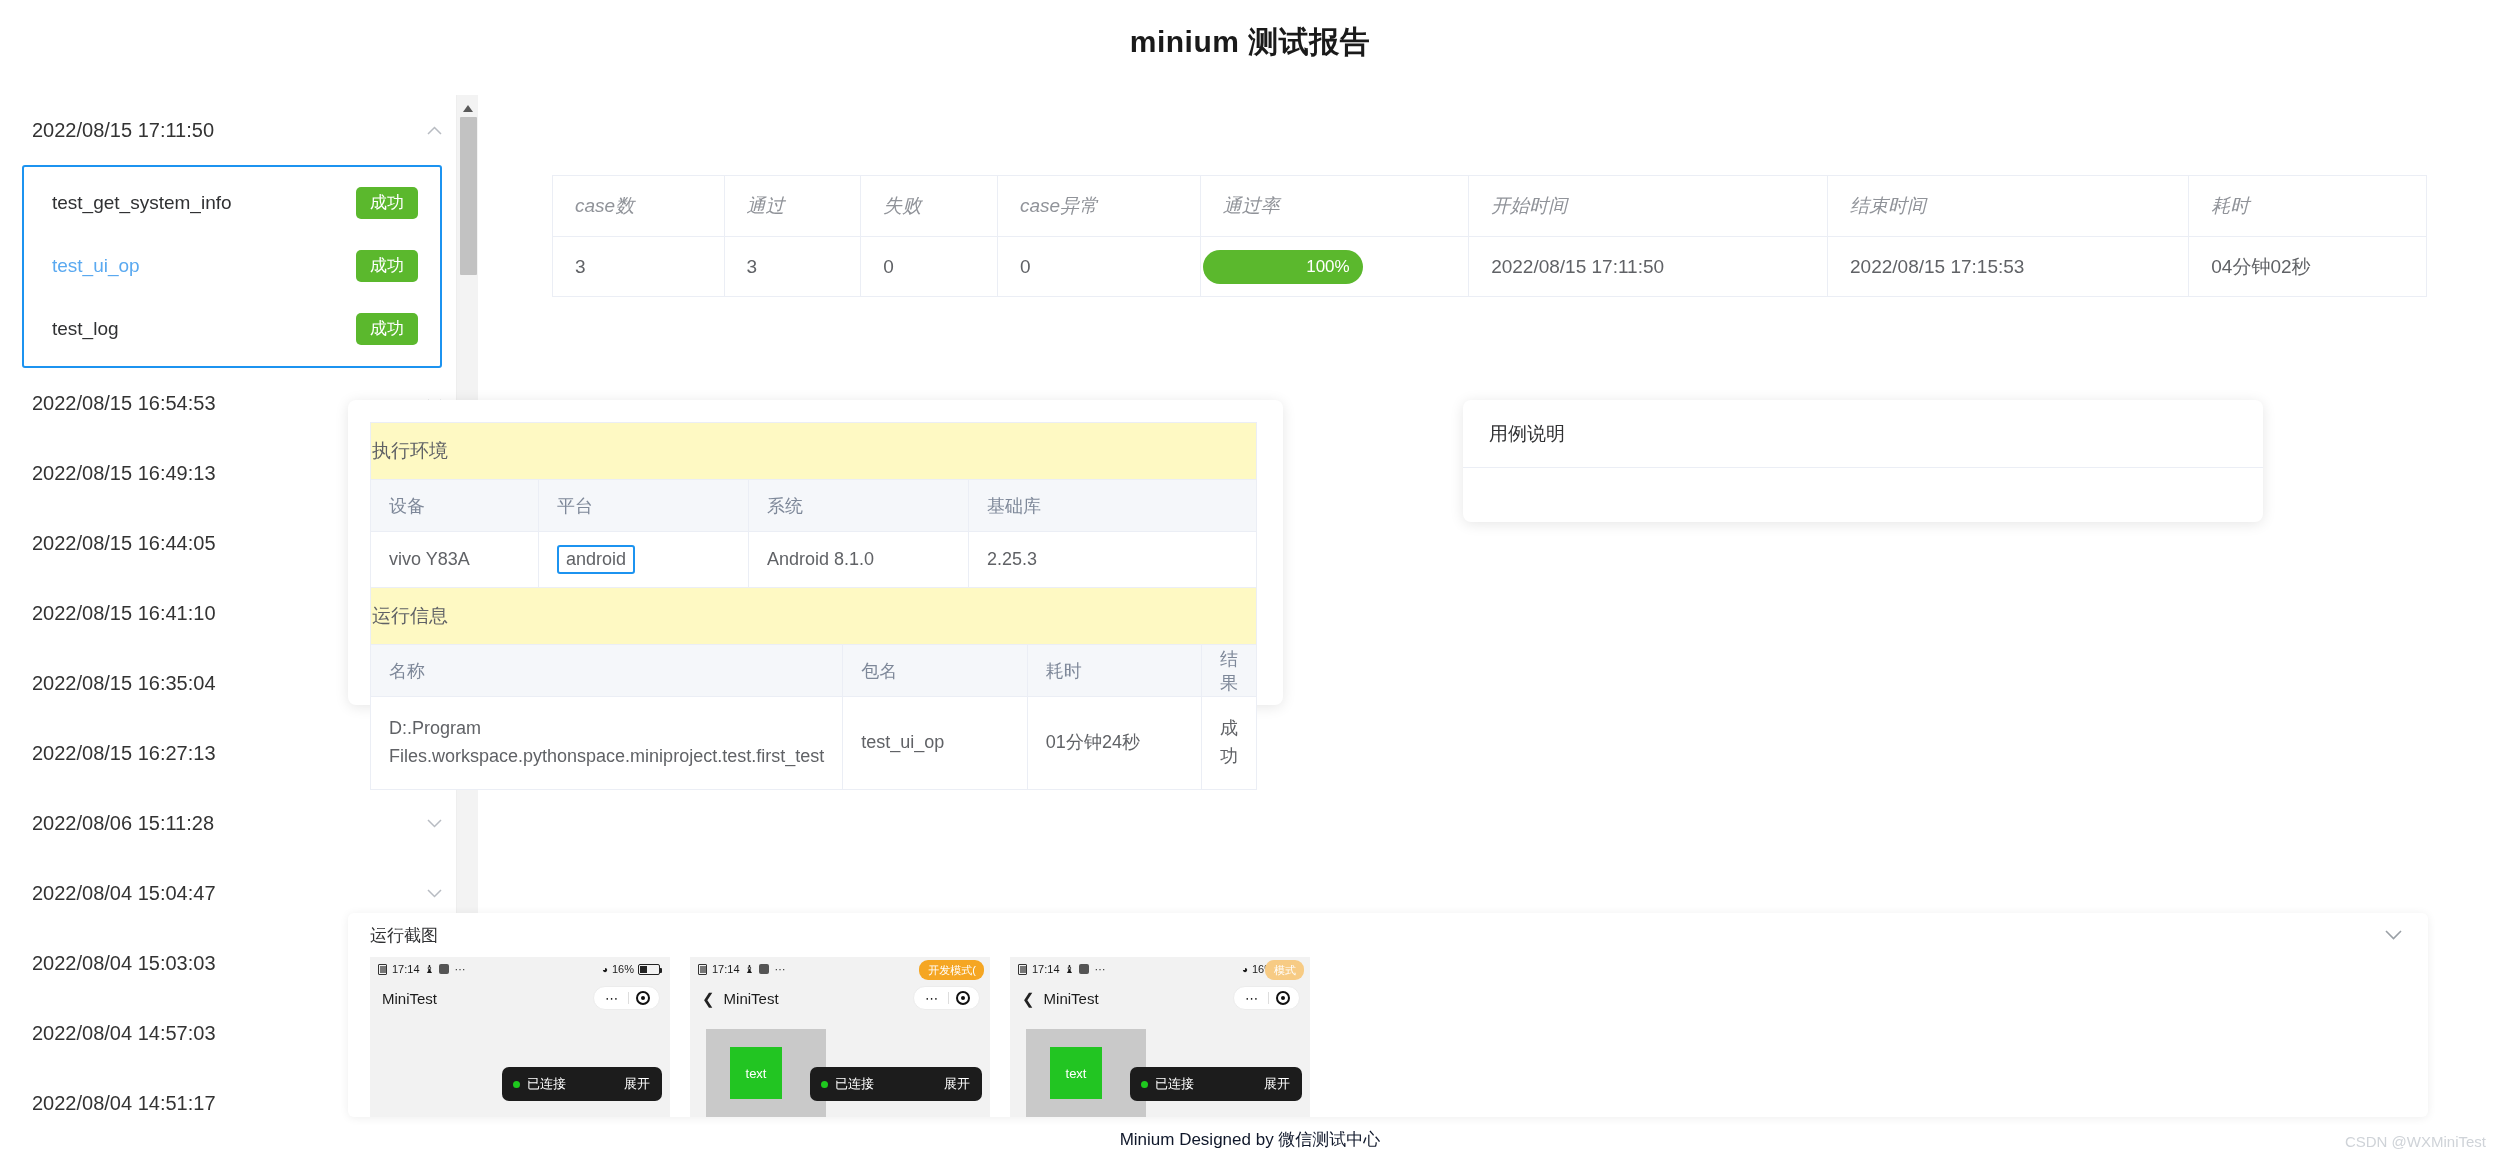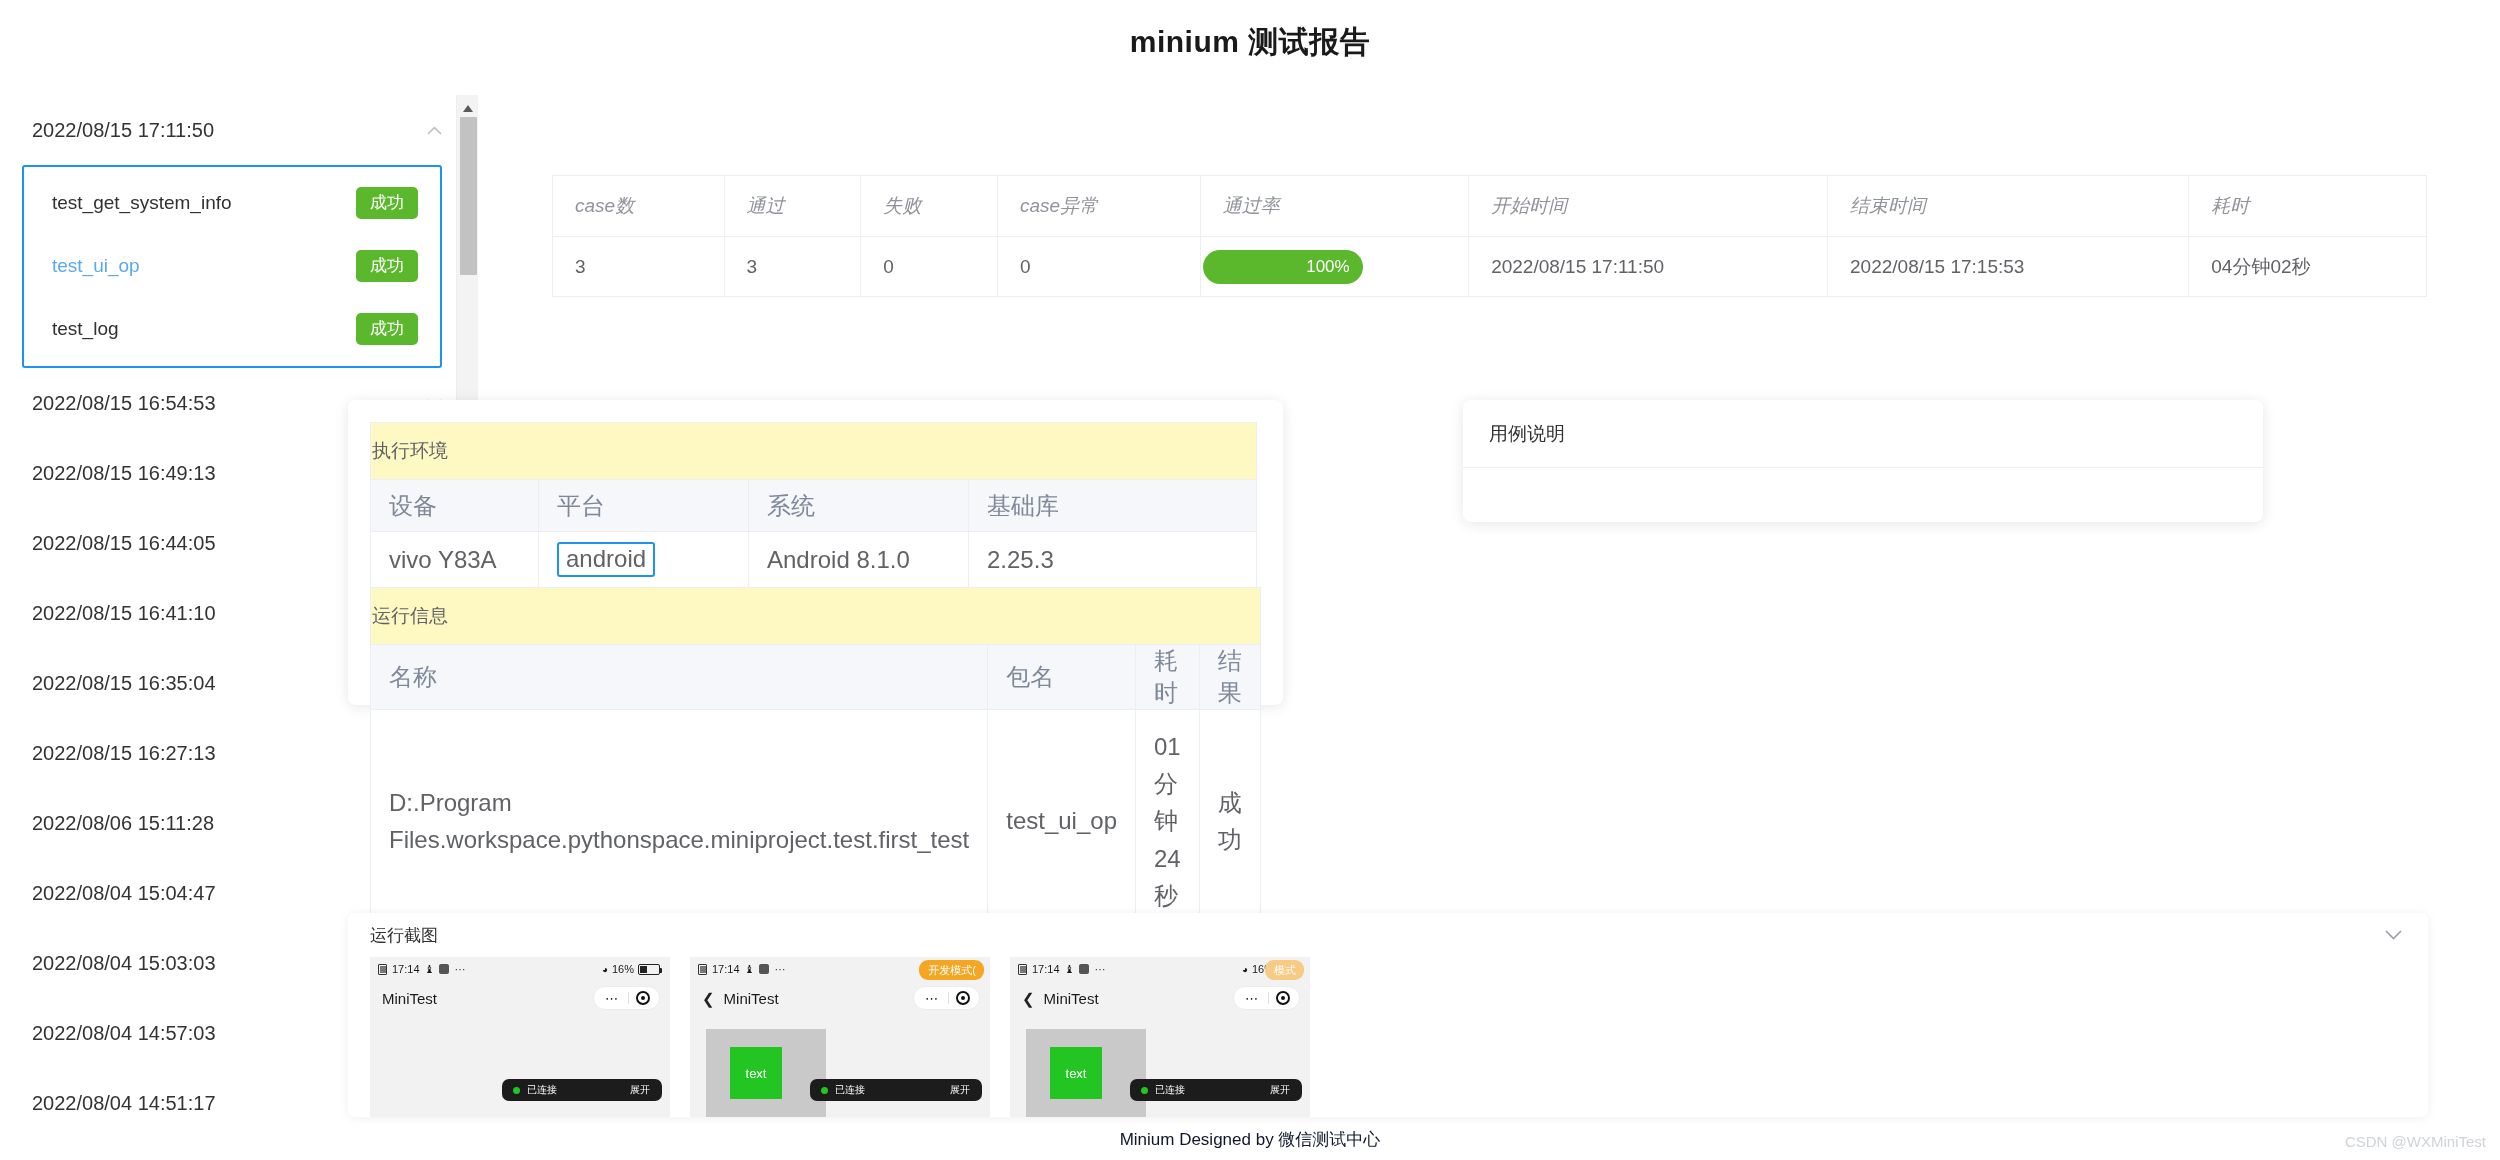--- a/index.html
+++ b/index.html
@@ -137,21 +137,21 @@
   .card-env{
     position:absolute; left:-152px; top:400px;
     width:935px; height:305px;
     padding:22px 22px 0 22px;
   }
   .env-inner{ width:887px; }
   .env-inner table{ border-collapse:collapse; width:100%; }
   .env-inner th, .env-inner td{
     border:1px solid #ebeef5;
     font-weight:normal; text-align:left;
-    font-size:24px;
+    font-size:18px;
   }
   .env-title td{
     background:#fef9c3;
     color:#606266;
     text-align:left;
     height:57px;
     font-size:19px;
   }
   .env-inner th{
     background:#f5f7fa;
@@ -272,25 +272,25 @@
   .gray-block{
     position:absolute; left:16px; top:14px; width:120px; height:88px; background:#c9c9c9;
   }
   .text-block{
     position:absolute; left:40px; top:32px; width:52px; height:52px;
     background:#22c522; color:#fff; font-size:13px;
     display:flex; align-items:center; justify-content:center;
   }
   .toast{
     position:absolute; right:8px; bottom:16px;
-    width:172px; height:22px;
+    width:172px; height:34px;
     background:#1c1c1c; border-radius:7px;
     display:flex; align-items:center; justify-content:space-between;
     padding:0 12px 0 11px;
-    color:#fff; font-size:10px;
+    color:#fff; font-size:13px;
   }
   .toast .dot{ width:7px;height:7px;border-radius:50%;background:#1ec81e;display:inline-block;margin-right:7px; }
   .toast .l{ display:flex; align-items:center; }
   .toast.narrow{ width:160px; }
 
   
   .footer{
     position:absolute; left:0; top:1128px; width:2500px;
     text-align:center; font-size:17px; color:#0f172a;
   }

